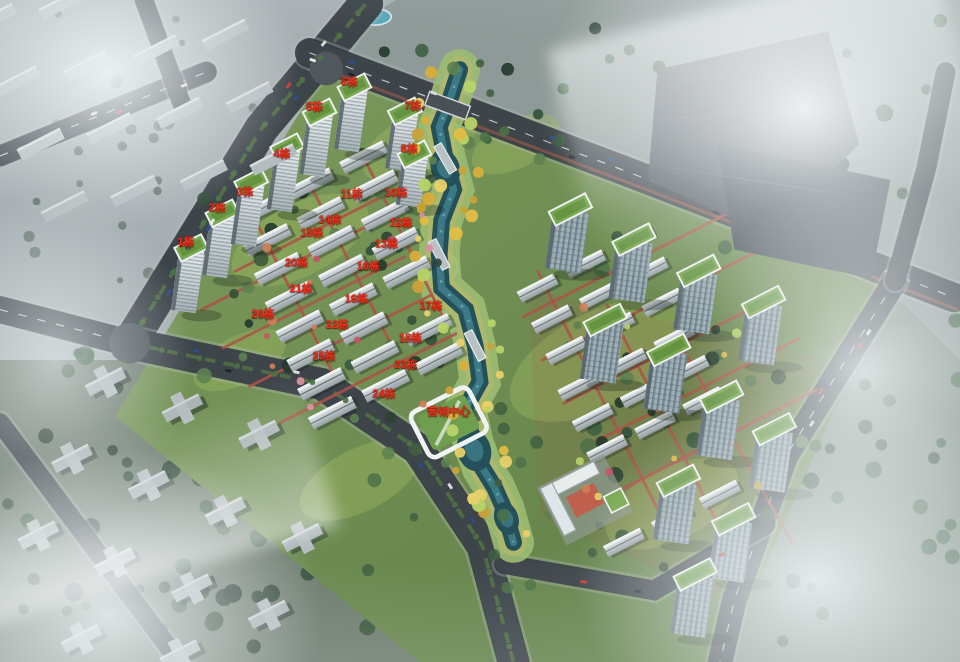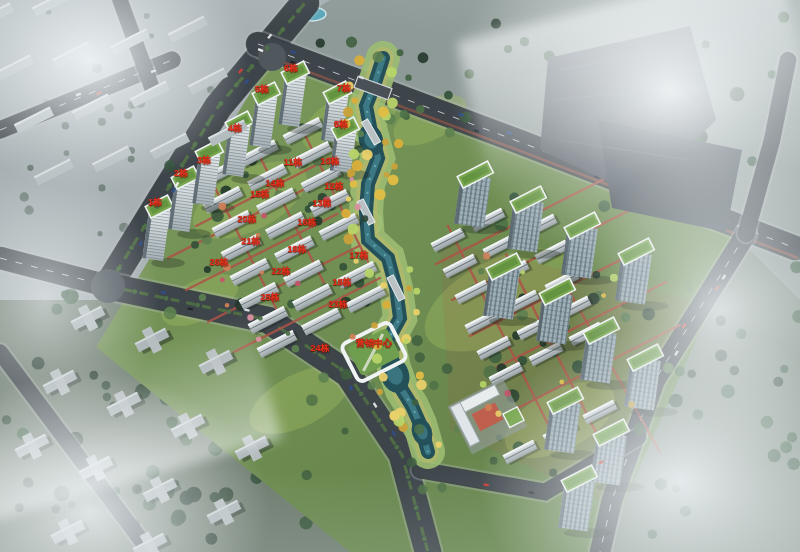--- a/index.html
+++ b/index.html
@@ -1202,18 +1202,18 @@
       <span class="bl" style="left: 275px; top: 183px;">14栋</span>
       <span class="bl" style="left: 260px; top: 194px;">15栋</span>
       <span class="bl" style="left: 307px; top: 222px;">16栋</span>
       <span class="bl" style="left: 359px; top: 255px; text-align: center;">17栋</span>
       <span class="bl" style="left: 342px; top: 282px;">18栋</span>
       <span class="bl" style="left: 297px; top: 249px;">19栋</span>
       <span class="bl" style="left: 247px; top: 219px;">20栋</span>
       <span class="bl" style="left: 233px; top: 241px; padding-left: 36px;">21栋</span>
       <span class="bl" style="left: 281px; top: 271px;">22栋</span>
       <span class="bl" style="left: 338px; top: 304px;">23栋</span>
-      <span class="bl" style="left: 320px; top: 328px; margin-top: 20px;">24栋</span>
+      <span class="bl" style="left: 320px; top: 328px;">24栋</span>
       <span class="bl" style="left: 270px; top: 297px;">25栋</span>
       <span class="bl" style="left: 219px; top: 262px;">26栋</span>
       <span class="bl" style="left: 374px; top: 343px;">营销中心</span>
     </div>
 </div>
 
 </body></html>

